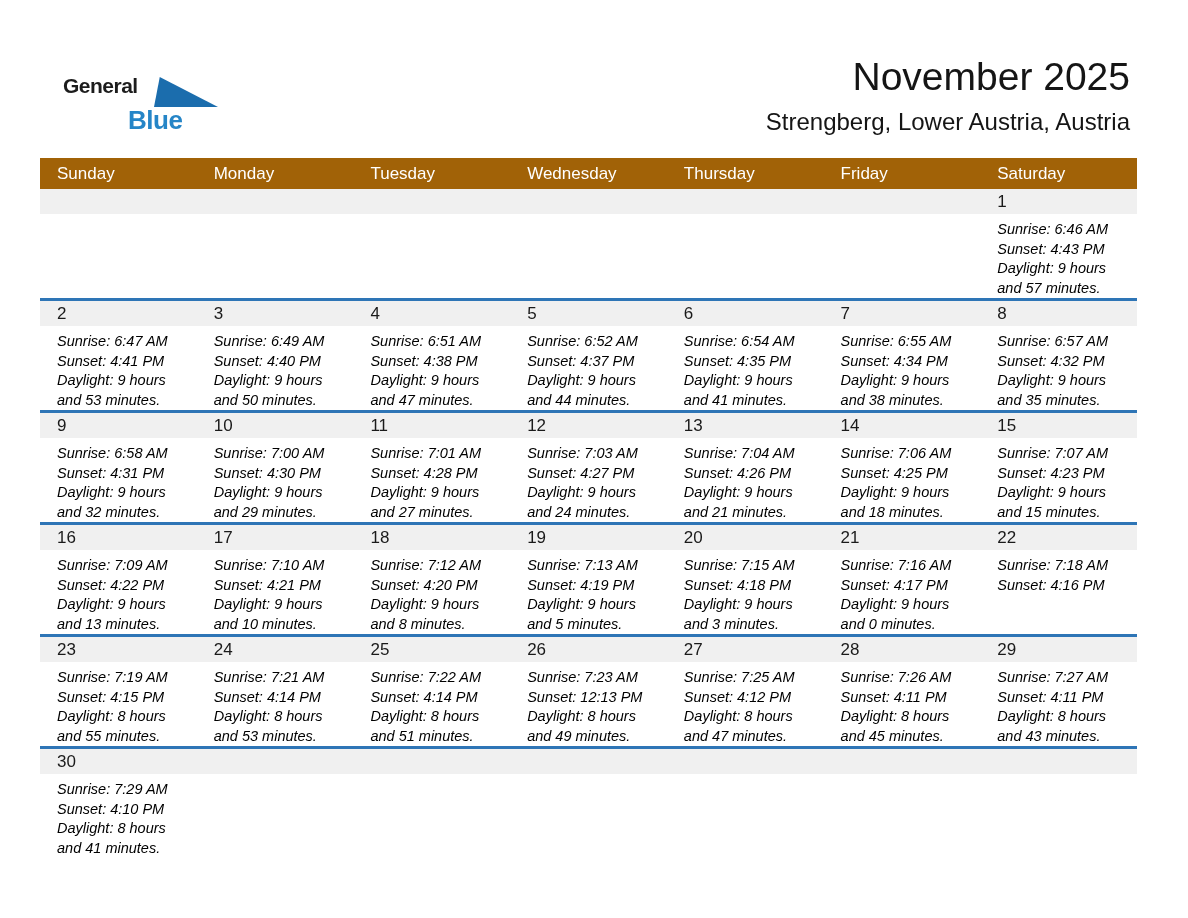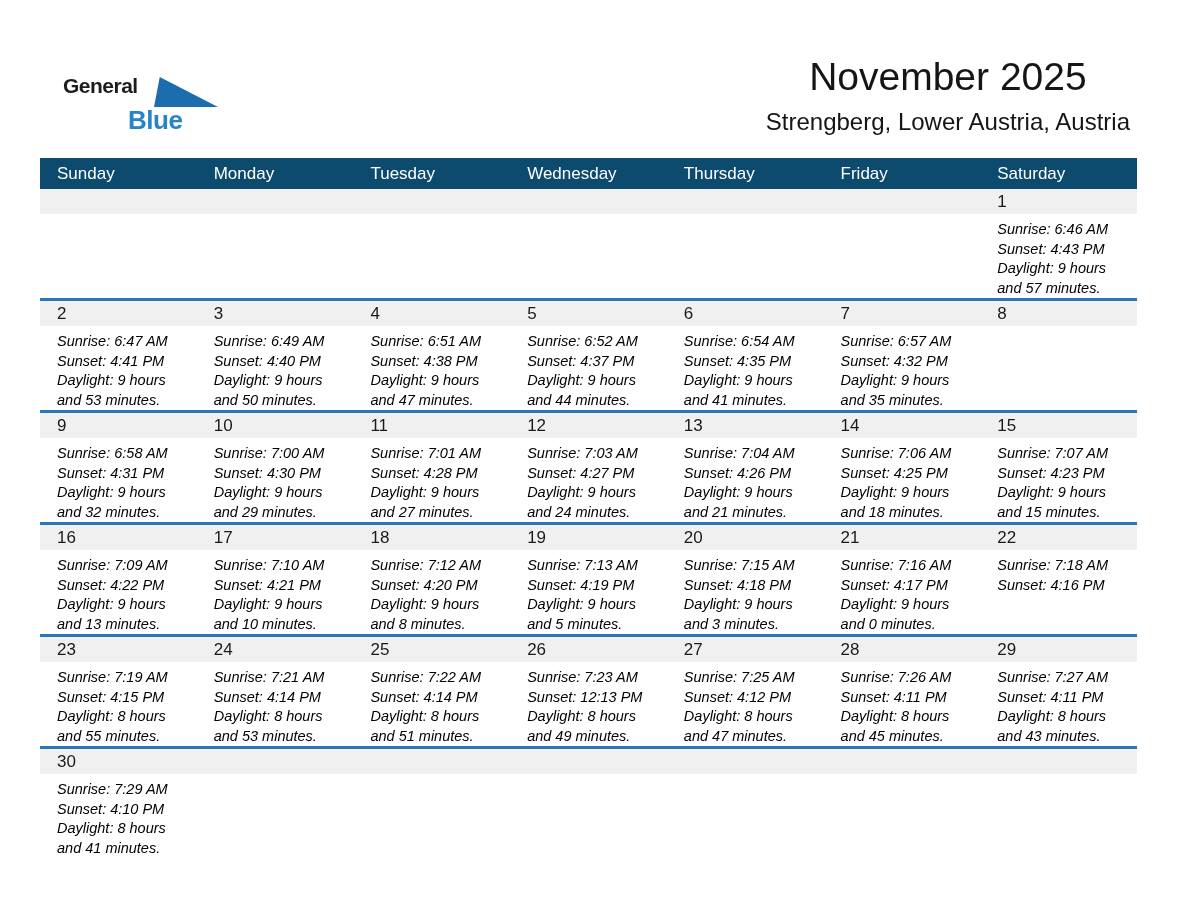--- a/index.html
+++ b/index.html
@@ -9,26 +9,26 @@
   .top { position:relative; height:158px; }
 
   .logo { position:absolute; left:50px; top:74px; width:180px; height:72px; }
   .logo-general { position:absolute; left:13px; top:0; font-size:21px; font-weight:600;
                   color:#1c1c1c; z-index:2; letter-spacing:-0.5px; }
   .logo-triangle { position:absolute; left:104px; top:3px; width:64px; height:30px;
                    background:#1B6DAD; clip-path:polygon(9% 0, 0 100%, 100% 100%); z-index:1; }
   .logo-blue { position:absolute; left:78px; top:31px; font-size:26px; font-weight:600;
                color:#2585C7; z-index:2; letter-spacing:-0.5px; }
 
-  .titles { position:absolute; right:58px; top:56px; text-align:center;margin-left:18px; }
+  .titles { position:absolute; right:58px; top:56px; text-align:right;margin-left:18px; }
   .month-title { font-size:39px; font-weight:400; color:#151515; line-height:1.1; }
   .location-subtitle { font-size:24px; font-weight:400; color:#151515; margin-top:9px; }
 
   .calendar { margin-left:40px; width:1097px; }
-  .cal-header { display:grid; grid-template-columns:repeat(7,1fr); background:#0c4a6e;
+  .cal-header { display:grid; grid-template-columns:repeat(7,1fr); background:#a16207;
                 height:31px; align-items:center; }
   .cal-header .dh { color:#ffffff; font-size:17px; padding-left:17px;
                     white-space:nowrap; overflow:hidden; }
 
   .week { min-height:107px; }
   .week + .week { border-top:3px solid #2E75B6; }
   .band { display:grid; grid-template-columns:repeat(7,1fr); background:#F0F0F0;
           height:25px; align-items:center; }
   .band .num { font-size:17px; color:#1a1a1a; padding-left:17px; }
   .details { display:grid; grid-template-columns:repeat(7,1fr); }
@@ -115,20 +115,25 @@
             <div class="line">Sunrise: 6:52 AM</div>
             <div class="line">Sunset: 4:37 PM</div>
             <div class="line">Daylight: 9 hours and 44 minutes.</div>
           </div>
           <div class="cell">
             <div class="line">Sunrise: 6:54 AM</div>
             <div class="line">Sunset: 4:35 PM</div>
             <div class="line">Daylight: 9 hours and 41 minutes.</div>
           </div>
           <div class="cell">
+            <div class="line">Sunrise: 6:55 AM</div>
+            <div class="line">Sunset: 4:34 PM</div>
+            <div class="line">Daylight: 9 hours and 38 minutes.</div>
+          </div>
+          <div class="cell">
             <div class="line">Sunrise: 6:57 AM</div>
             <div class="line">Sunset: 4:32 PM</div>
             <div class="line">Daylight: 9 hours and 35 minutes.</div>
           </div>
         </div>
       </div>
       <div class="week">
         <div class="band">
           <div class="num">9</div>
           <div class="num">10</div>

